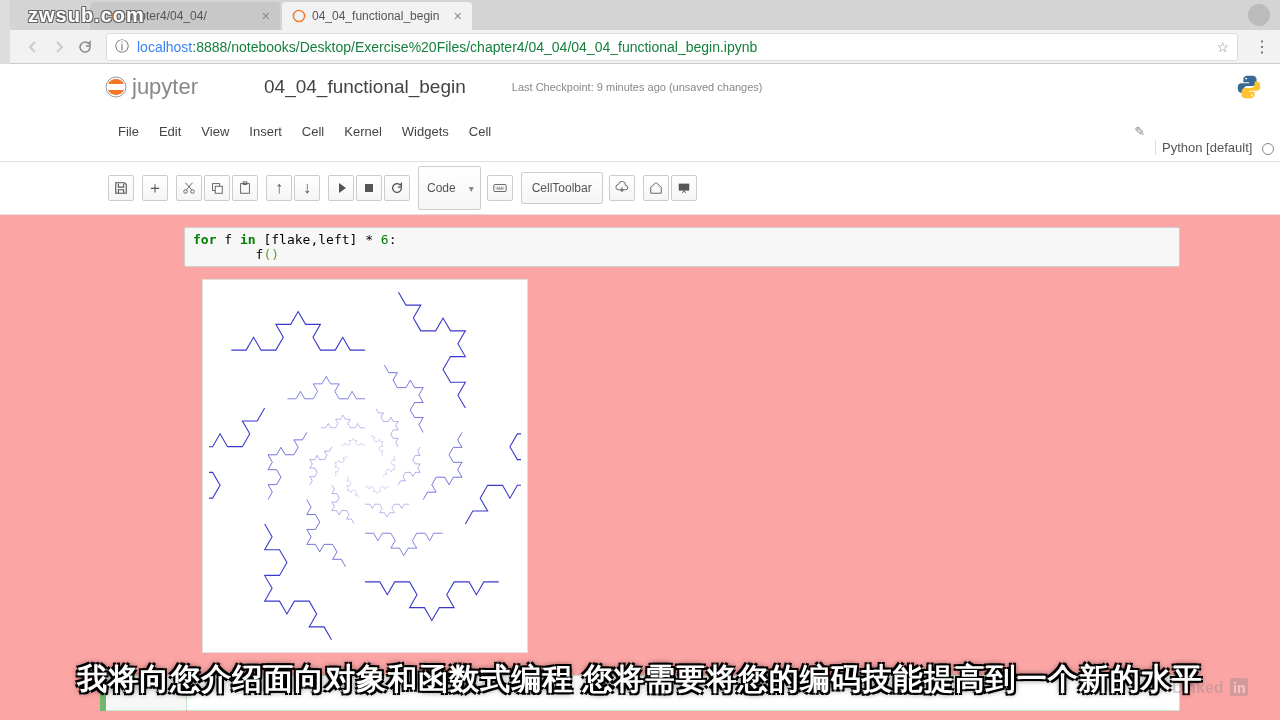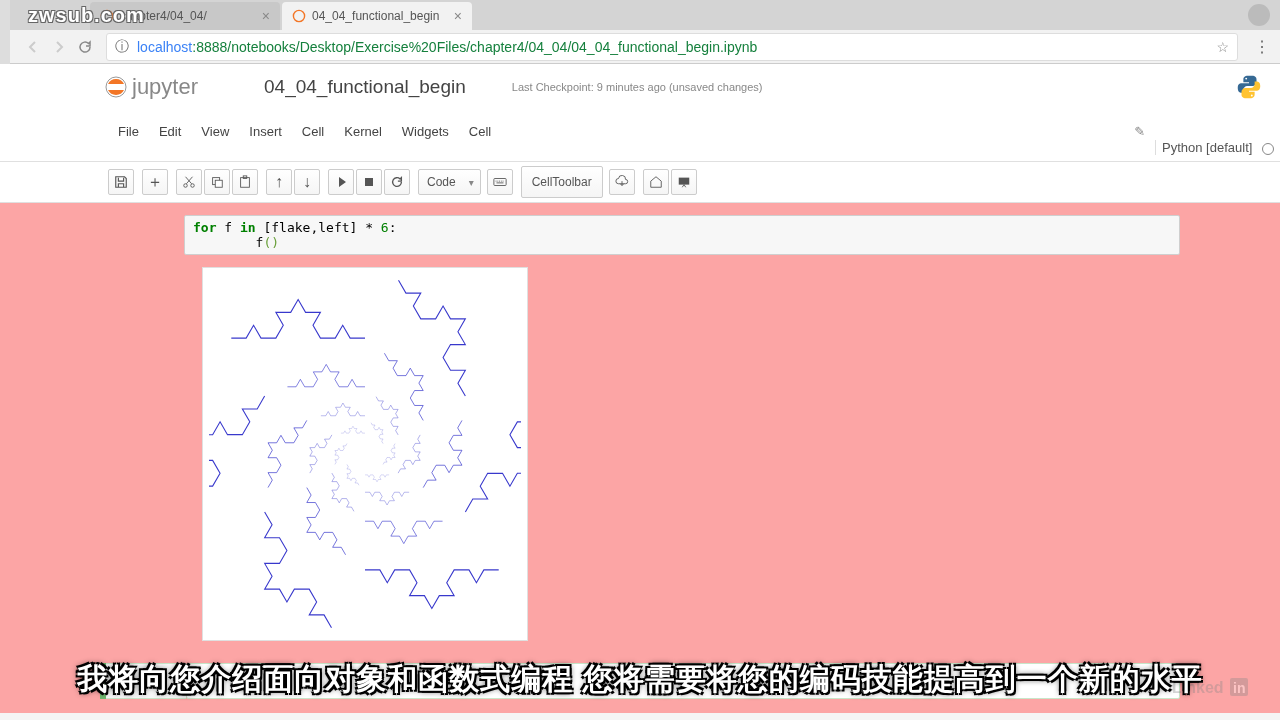--- a/index.html
+++ b/index.html
@@ -41,21 +41,21 @@
 .menu-bar { display: flex; align-items: center; padding: 6px 0 6px 108px; background: #fff; border-bottom: 1px solid #e0e0e0; font-size: 13px; }
 .menu-item { padding: 4px 10px; color: #444; cursor: pointer; }
 .menu-spacer { flex: 1; }
 .edit-icon { color: #888; padding: 0 10px; }
 .kernel-info { font-size: 13px; color: #555; padding: 0 6px; border-left: 1px solid #ddd; margin-top: 32px; }
 .kernel-circle { width: 12px; height: 12px; border: 1px solid #888; border-radius: 50%; display: inline-block; margin-left: 6px; vertical-align: middle; }
 
 .toolbar { display: flex; align-items: center; padding: 4px 0 4px 108px; background: #fff; border-bottom: 1px solid #e0e0e0; }
 .tb-btn { width: 26px; height: 26px; display: flex; align-items: center; justify-content: center; border: 1px solid #ccc; border-radius: 2px; margin-right: 2px; background: linear-gradient(#fff,#f5f5f5); color: #555; cursor: pointer; }
 .tb-group { display: flex; margin-right: 6px; }
-.tb-select { height: 26px; border: 1px solid #ccc; border-radius: 2px; padding: 0 24px 0 8px; font-size: 12px; background: linear-gradient(#fff,#f5f5f5); margin-right: 6px; color: #555; position: relative; display: flex; align-items: center; }
+.tb-select { height: 44px; border: 1px solid #ccc; border-radius: 2px; padding: 0 24px 0 8px; font-size: 12px; background: linear-gradient(#fff,#f5f5f5); margin-right: 6px; color: #555; position: relative; display: flex; align-items: center; }
 .tb-select::after { content: "▾"; position: absolute; right: 6px; color: #888; font-size: 10px; }
 .tb-text-btn { height: 32px; padding: 0 10px; border: 1px solid #ccc; border-radius: 2px; font-size: 12px; background: linear-gradient(#fff,#f5f5f5); margin-right: 6px; display: flex; align-items: center; color: #555; }
 
 
 .notebook-body { padding: 12px 100px; background: #fca5a5; height: 510px; overflow: hidden; }
 .code-cell { border: 1px solid #cfcfcf; border-radius: 2px; padding: 4px 8px; margin-left: 84px; margin-bottom: 4px; background: #f7f7f7; }
 .code-line { font-family: Menlo, monospace; font-size: 13px; white-space: pre; }
 .kw { color: #008000; font-weight: bold; }
 .num { color: #008000; }
 .paren { color: #689f38; }

